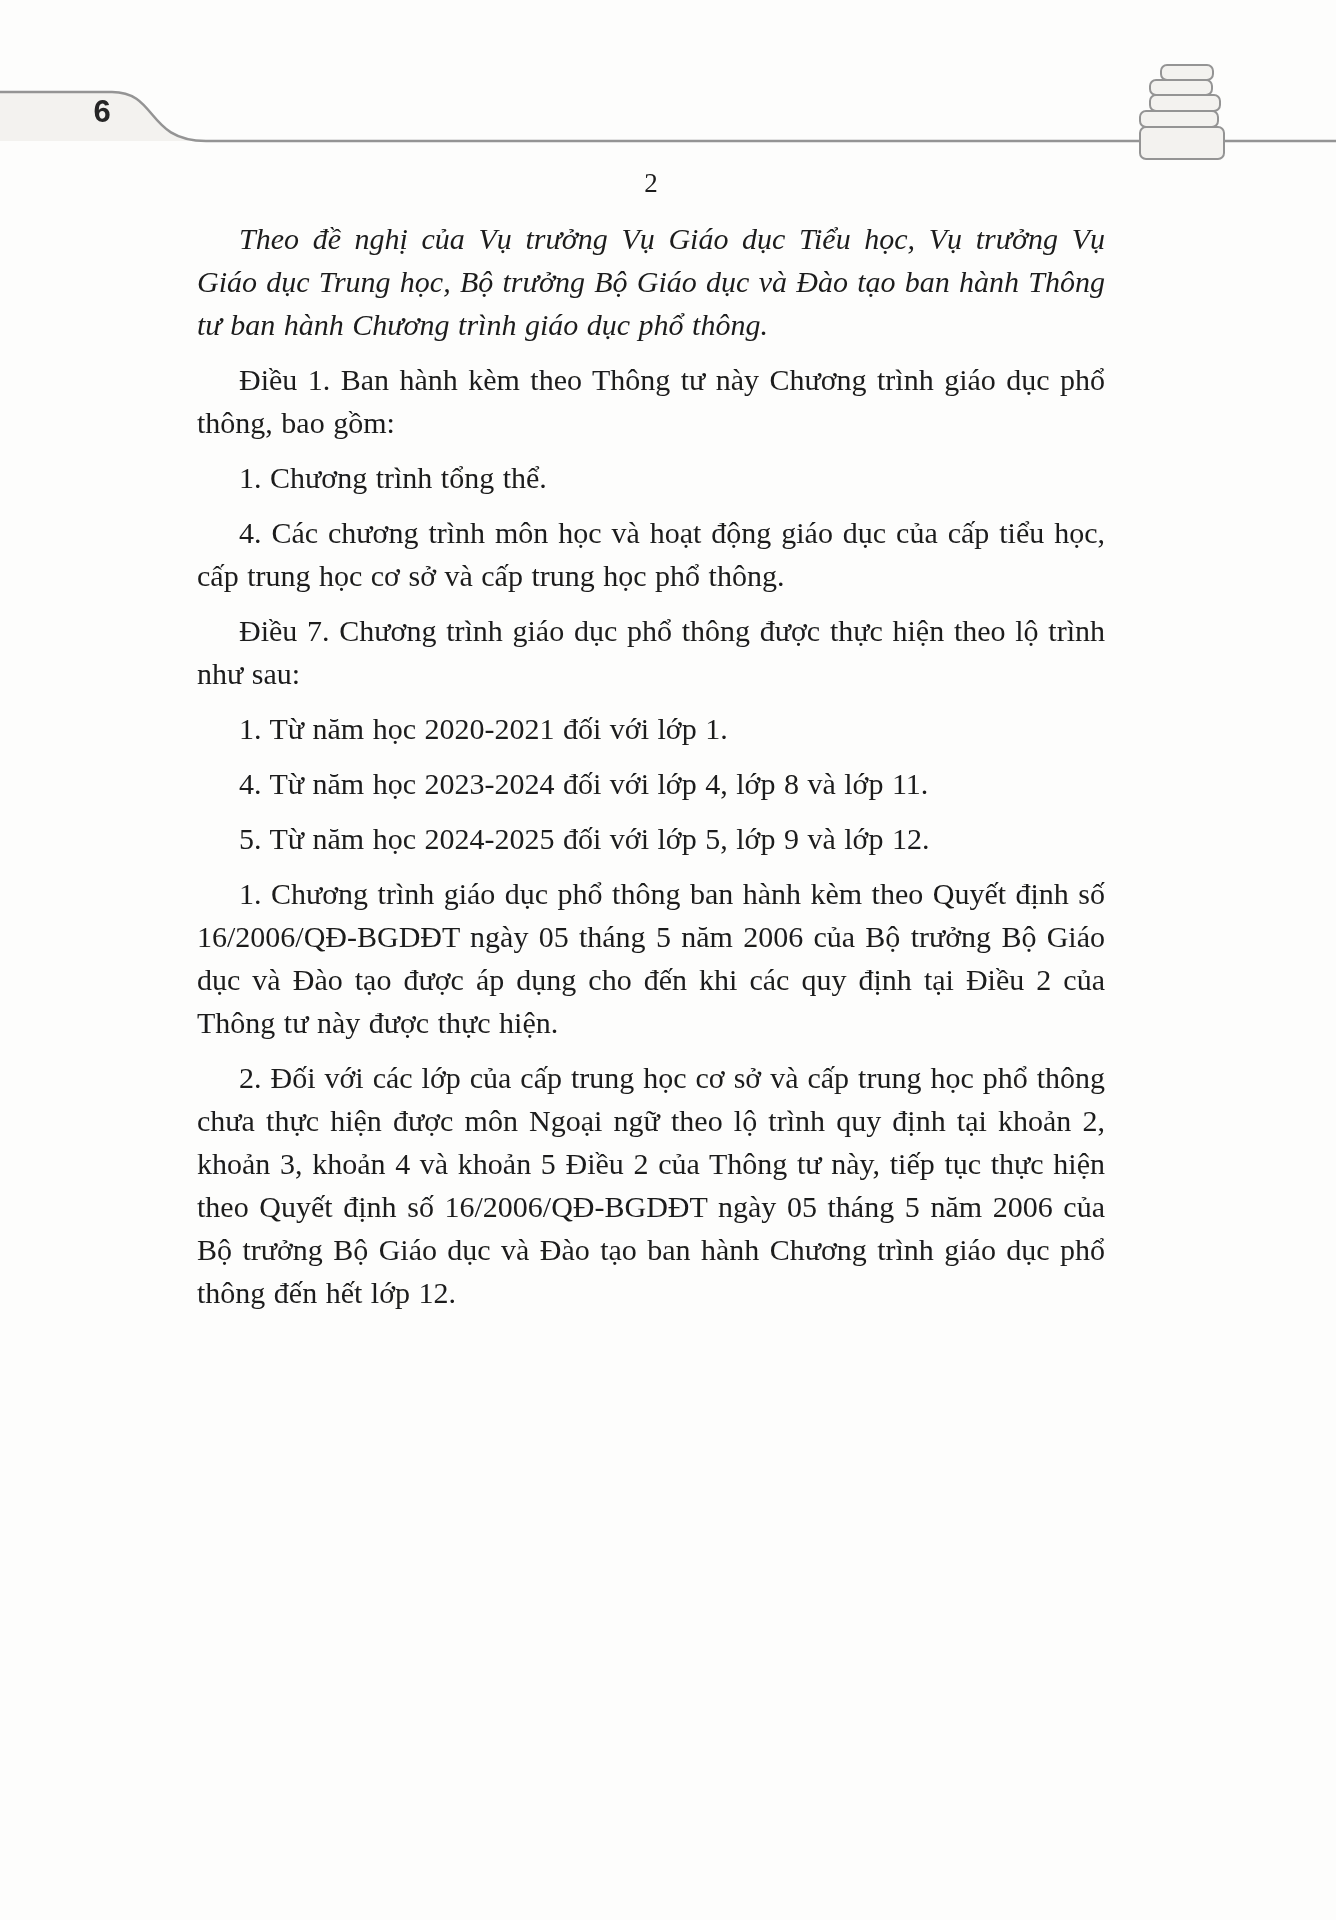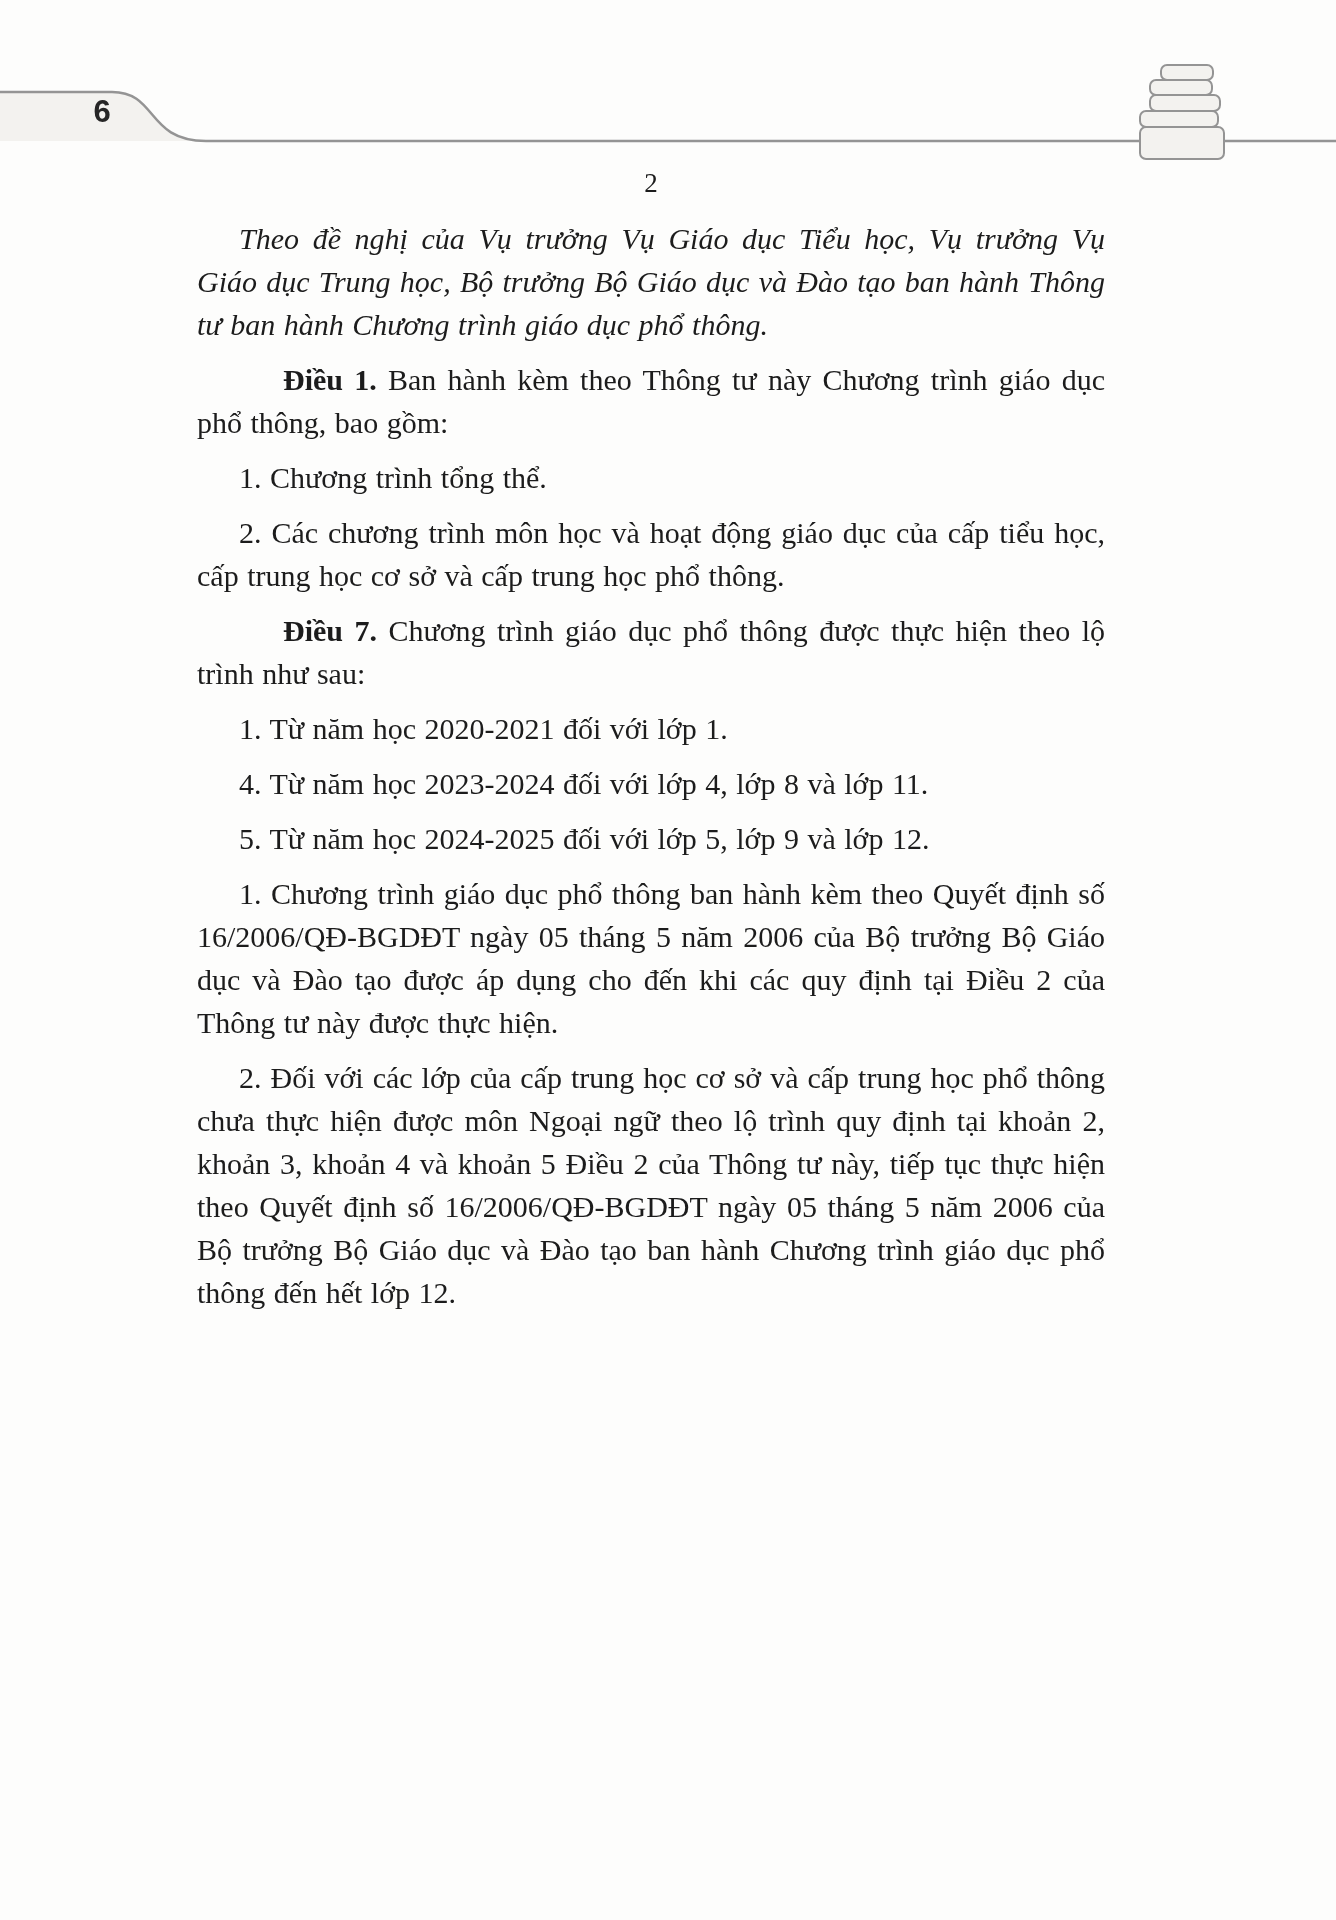--- a/index.html
+++ b/index.html
@@ -64,21 +64,21 @@
     font-size: 30px;
     line-height: 43px;
     margin: 0 0 12px 0;
     text-align: justify;
     text-indent: 42px;
     word-spacing: 1px;
   }
   .intro {
     font-style: italic;
   }
-  .para b { font-weight: bold; margin-left: 44px; }
+  .para b { font-weight: normal; }
 </style>
 </head>
 <body>
 
 <div class="page">
 
   <svg class="header-svg" viewBox="0 0 1336 170" xmlns="http://www.w3.org/2000/svg" aria-hidden="true">
     <path d="M0,92 L112,92 C158,92 146,141 206,141 L0,141 Z" fill="#f3f2ef" stroke="none"></path>
     <path d="M0,92 L112,92 C158,92 146,141 206,141 L1336,141" fill="none" stroke="#949494" stroke-width="2.5"></path>
   </svg>
@@ -94,21 +94,21 @@
   </div>
 
   <div class="content">
     <div class="page-number">2</div>
 
     <p class="para intro">Theo đề nghị của Vụ trưởng Vụ Giáo dục Tiểu học, Vụ trưởng Vụ Giáo dục Trung học, Bộ trưởng Bộ Giáo dục và Đào tạo ban hành Thông tư ban hành Chương trình giáo dục phổ thông.</p>
 
     <div id="articles">
         <p class="para"><b>Điều 1.</b> Ban hành kèm theo Thông tư này Chương trình giáo dục phổ thông, bao gồm:</p>
         <p class="para">1. Chương trình tổng thể.</p>
-        <p class="para">2. Các chương trình môn học và hoạt động giáo dục của cấp tiểu học, cấp trung học cơ sở và cấp trung học phổ thông.</p>
+        <p class="para">4. Các chương trình môn học và hoạt động giáo dục của cấp tiểu học, cấp trung học cơ sở và cấp trung học phổ thông.</p>
         <p class="para"><b>Điều 7.</b> Chương trình giáo dục phổ thông được thực hiện theo lộ trình như sau:</p>
         <p class="para">1. Từ năm học 2020-2021 đối với lớp 1.</p>
         <p class="para">4. Từ năm học 2023-2024 đối với lớp 4, lớp 8 và lớp 11.</p>
         <p class="para">5. Từ năm học 2024-2025 đối với lớp 5, lớp 9 và lớp 12.</p>
         <p class="para">1. Chương trình giáo dục phổ thông ban hành kèm theo Quyết định số 16/2006/QĐ-BGDĐT ngày 05 tháng 5 năm 2006 của Bộ trưởng Bộ Giáo dục và Đào tạo được áp dụng cho đến khi các quy định tại Điều 2 của Thông tư này được thực hiện.</p>
         <p class="para">2. Đối với các lớp của cấp trung học cơ sở và cấp trung học phổ thông chưa thực hiện được môn Ngoại ngữ theo lộ trình quy định tại khoản 2, khoản 3, khoản 4 và khoản 5 Điều 2 của Thông tư này, tiếp tục thực hiện theo Quyết định số 16/2006/QĐ-BGDĐT ngày 05 tháng 5 năm 2006 của Bộ trưởng Bộ Giáo dục và Đào tạo ban hành Chương trình giáo dục phổ thông đến hết lớp 12.</p>
       </div>
   </div>
 
 </div>

